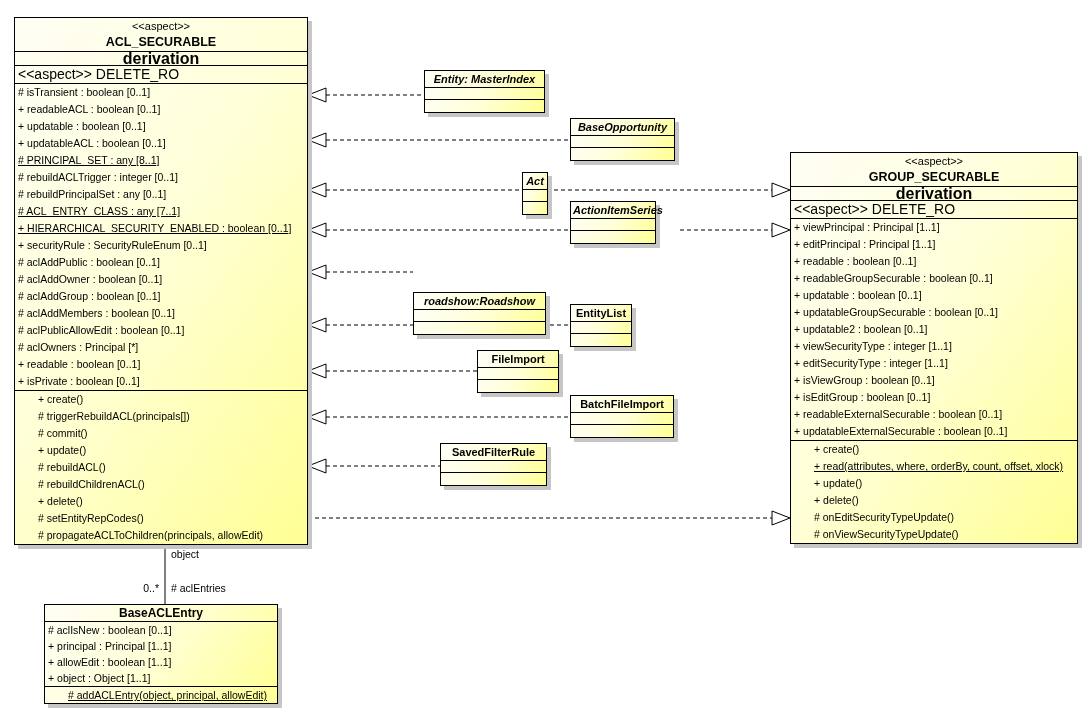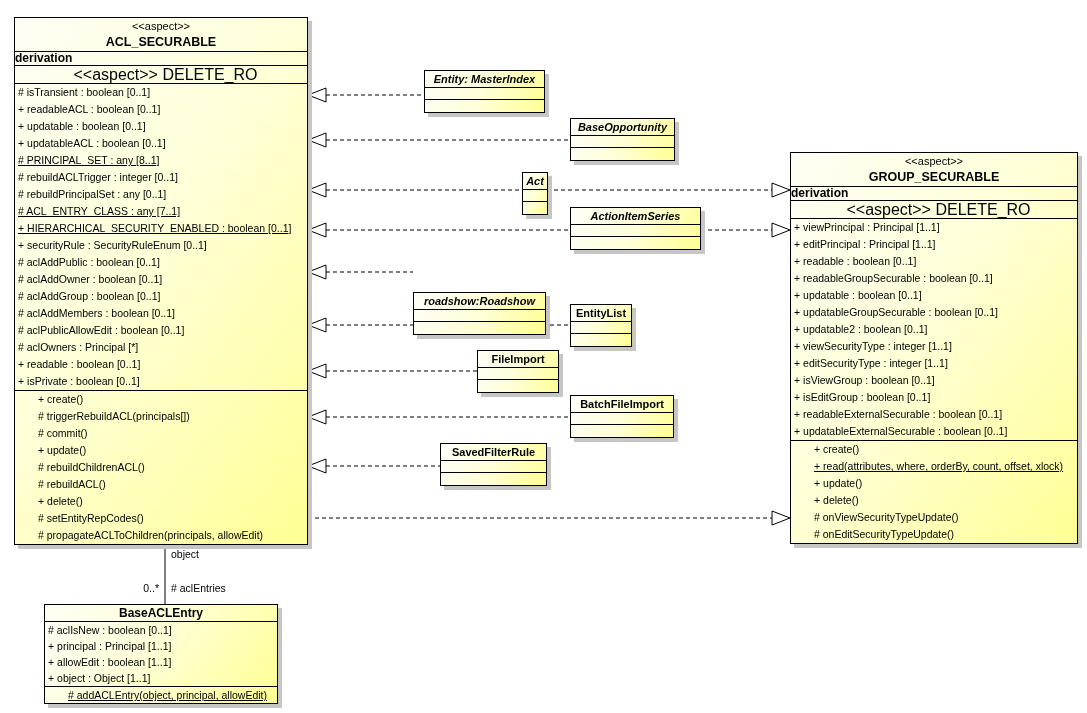--- a/index.html
+++ b/index.html
@@ -9,22 +9,22 @@
   }
   #wires{position:absolute;left:0;top:0;z-index:1;}
   .uml-class{
     position:absolute;z-index:2;box-sizing:border-box;
     border:1px solid #000;
     background:linear-gradient(125deg,#fffef5 0%,#ffffd8 45%,#ffff94 100%);
     box-shadow:4px 4px 0 #c6c6c6;
   }
   .stereo{height:16px;line-height:16px;text-align:center;font-size:11px;color:#000;}
   .cname{height:17px;line-height:17px;text-align:center;font-size:12.5px;font-weight:bold;border-bottom:1px solid #000;}
-  .derivation{height:13px;line-height:13px;font-size:12px;font-weight:bold;border-bottom:1px solid #000;}
-  .aspect-row{height:17px;line-height:17px;font-size:16px;padding-left:9px;border-bottom:1px solid #000;text-align:center;}
+  .derivation{height:13px;line-height:13px;text-align:center;font-size:16px;font-weight:bold;border-bottom:1px solid #000;}
+  .aspect-row{height:17px;line-height:17px;font-size:14px;padding-left:3px;border-bottom:1px solid #000;}
   .members{overflow:hidden;}
   .ops{border-top:1px solid #000;padding-left:20px;}
   .attrs{border-top:none;}
   .member{font-size:10.5px;line-height:17px;height:17px;padding-left:3px;white-space:nowrap;overflow:hidden;}
   .member.static{text-decoration:underline;}
   .small .cname{height:16px;line-height:16px;font-size:12px;}
   .small .member{line-height:16px;height:16px;}
 
   .satellite{
     position:absolute;z-index:2;box-sizing:border-box;
@@ -102,22 +102,22 @@
       <div class="member"># aclPublicAllowEdit : boolean [0..1]</div>
       <div class="member"># aclOwners : Principal [*]</div>
       <div class="member">+ readable : boolean [0..1]</div>
       <div class="member">+ isPrivate : boolean [0..1]</div>
     </div>
   <div class="members ops">
       <div class="member">+ create()</div>
       <div class="member"># triggerRebuildACL(principals[])</div>
       <div class="member"># commit()</div>
       <div class="member">+ update()</div>
+      <div class="member"># rebuildACL()</div>
       <div class="member"># rebuildChildrenACL()</div>
-      <div class="member"># rebuildACL()</div>
       <div class="member">+ delete()</div>
       <div class="member"># setEntityRepCodes()</div>
       <div class="member"># propagateACLToChildren(principals, allowEdit)</div>
     </div>
 </div>
 
 <div class="uml-class" style="left:790px;top:152px;width:288px;">
   <div>
     <div class="stereo">&lt;&lt;aspect&gt;&gt;</div>
     <div class="cname">GROUP_SECURABLE</div>
@@ -137,22 +137,22 @@
       <div class="member">+ isViewGroup : boolean [0..1]</div>
       <div class="member">+ isEditGroup : boolean [0..1]</div>
       <div class="member">+ readableExternalSecurable : boolean [0..1]</div>
       <div class="member">+ updatableExternalSecurable : boolean [0..1]</div>
     </div>
   <div class="members ops">
       <div class="member">+ create()</div>
       <div class="member static">+ read(attributes, where, orderBy, count, offset, xlock)</div>
       <div class="member">+ update()</div>
       <div class="member">+ delete()</div>
+      <div class="member"># onEditSecurityTypeUpdate()</div>
       <div class="member"># onViewSecurityTypeUpdate()</div>
-      <div class="member"># onEditSecurityTypeUpdate()</div>
     </div>
 </div>
 
 <div class="uml-class small" style="left:44px;top:604px;width:234px;">
   <div class="cname">BaseACLEntry</div>
   <div class="members attrs">
       <div class="member"># aclIsNew : boolean [0..1]</div>
       <div class="member">+ principal : Principal [1..1]</div>
       <div class="member">+ allowEdit : boolean [1..1]</div>
       <div class="member">+ object : Object [1..1]</div>
@@ -170,21 +170,21 @@
 <div class="satellite" style="left:570px;top:118px;width:105px;">
   <div class="sat-title it"><span class="lbl">BaseOpportunity</span></div>
   <div class="sat-mid"></div>
   <div class="sat-bot"></div>
 </div>
 <div class="satellite" style="left:522px;top:172px;width:26px;">
   <div class="sat-title it"><span class="lbl">Act</span></div>
   <div class="sat-mid"></div>
   <div class="sat-bot"></div>
 </div>
-<div class="satellite" style="left:570px;top:207px;width:131px;">
+<div class="satellite" style="left:570px;top:201px;width:86px;">
   <div class="sat-title it"><span class="lbl">ActionItemSeries</span></div>
   <div class="sat-mid"></div>
   <div class="sat-bot"></div>
 </div>
 <div class="satellite" style="left:413px;top:252px;width:133px;margin-top:40px;">
   <div class="sat-title it ul"><span class="lbl">roadshow:Roadshow</span></div>
   <div class="sat-mid"></div>
   <div class="sat-bot"></div>
 </div>
 <div class="satellite" style="left:570px;top:304px;width:62px;">

